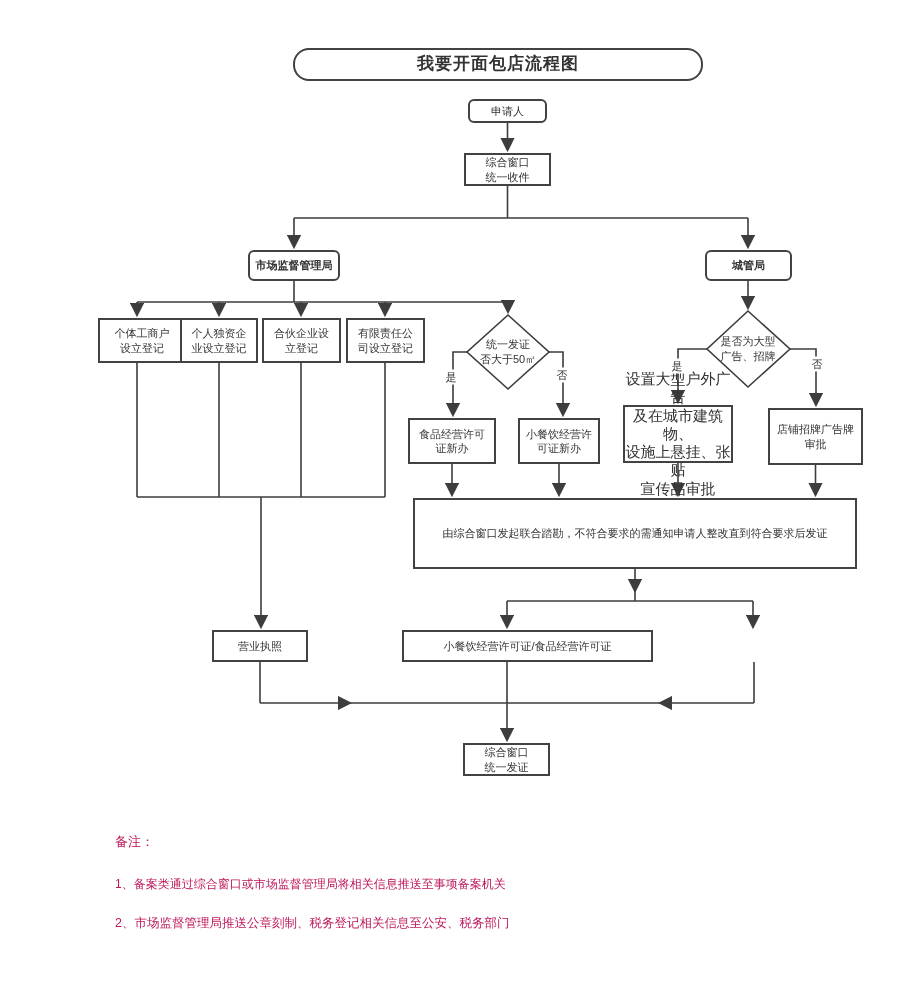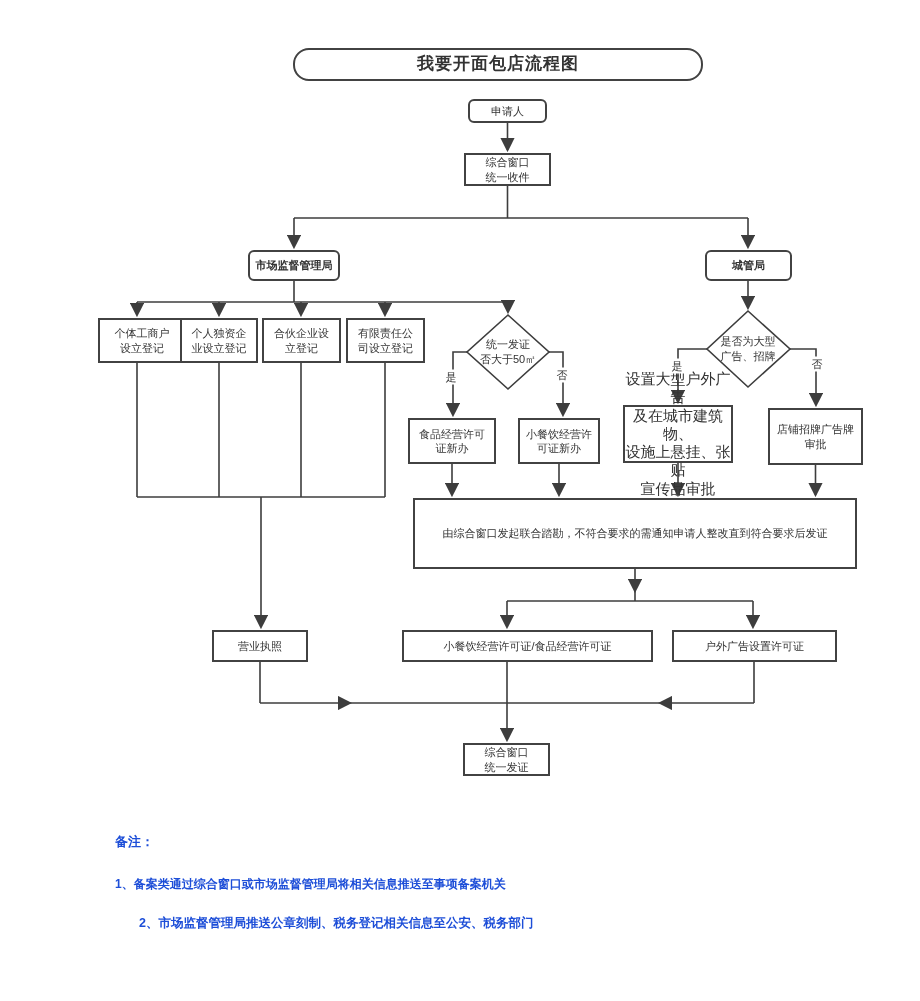--- a/index.html
+++ b/index.html
@@ -31,24 +31,24 @@
   }
   .dlabel{background:transparent;line-height:1.35;}
   .tight{line-height:1.22;font-size:15px;}
   .edge-label{
     position:absolute;
     transform:translate(-50%,-50%);
     background:#ffffff;
     padding:0 2px;
     font-size:11px;color:#333333;
   }
-  .notes{position:absolute;left:115px;font-weight:bold;color:#1d4ed8;}
+  .notes{position:absolute;left:115px;font-weight:normal;color:#be185d;}
   .notes-heading{top:833px;font-size:13px;}
   .note-1{top:876px;font-size:12px;}
-  .note-2{top:915px;font-size:12.5px;margin-left:24px;}
+  .note-2{top:915px;font-size:12.5px;}
 </style>
 </head>
 <body>
 
 <div id="canvas">
 
   <svg id="wires" viewBox="0 0 920 1001" fill="none" stroke="#3d3d3d" stroke-width="1.6">
     <defs>
       <marker id="ah" viewBox="0 0 10 10" refX="8.5" refY="5" markerWidth="9" markerHeight="9" orient="auto-start-reverse">
         <path d="M0,0 L10,5 L0,10 z" fill="#3d3d3d" stroke="none"></path>
@@ -166,21 +166,20 @@
 
   <div class="node rect" style="left:768px;top:408px;width:95px;height:57px">店铺招牌广告牌
 审批</div>
 
   <div class="node rect" style="left:413px;top:498px;width:444px;height:71px">由综合窗口发起联合踏勘，不符合要求的需通知申请人整改直到符合要求后发证</div>
 
   <div class="node rect" style="left:212px;top:630px;width:96px;height:32px">营业执照</div>
 
   <div class="node rect" style="left:402px;top:630px;width:251px;height:32px">小餐饮经营许可证/食品经营许可证</div>
 
-  <div class="node rect" style="left:672px;top:630px;width:165px;height:32px">户外广告设置许可证</div>
 
   <div class="node rect" style="left:463px;top:743px;width:87px;height:33px">综合窗口
 统一发证</div>
 
   <div class="edge-label" style="left:451px;top:377px">是</div>
   <div class="edge-label" style="left:562px;top:375px">否</div>
   <div class="edge-label" style="left:677px;top:366px">是</div>
   <div class="edge-label" style="left:817px;top:364px">否</div>
 
   <div class="notes notes-heading">备注：</div>

